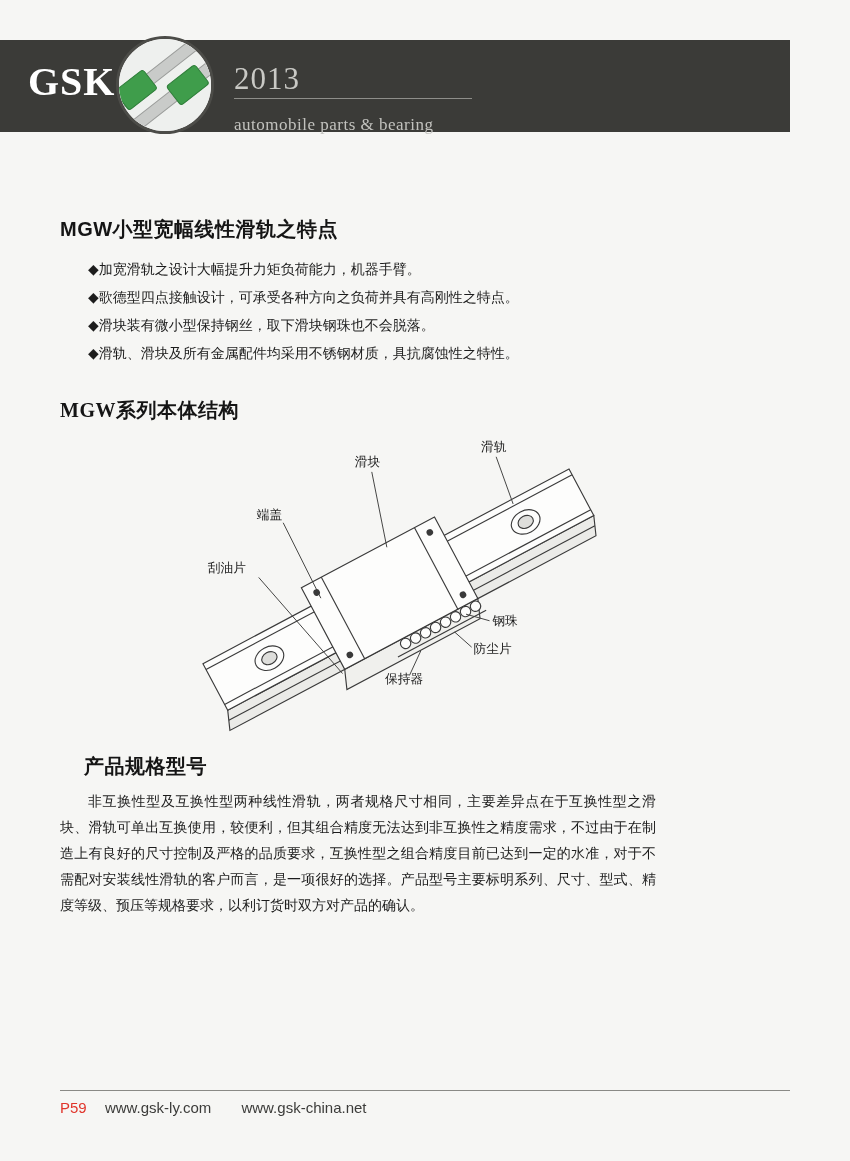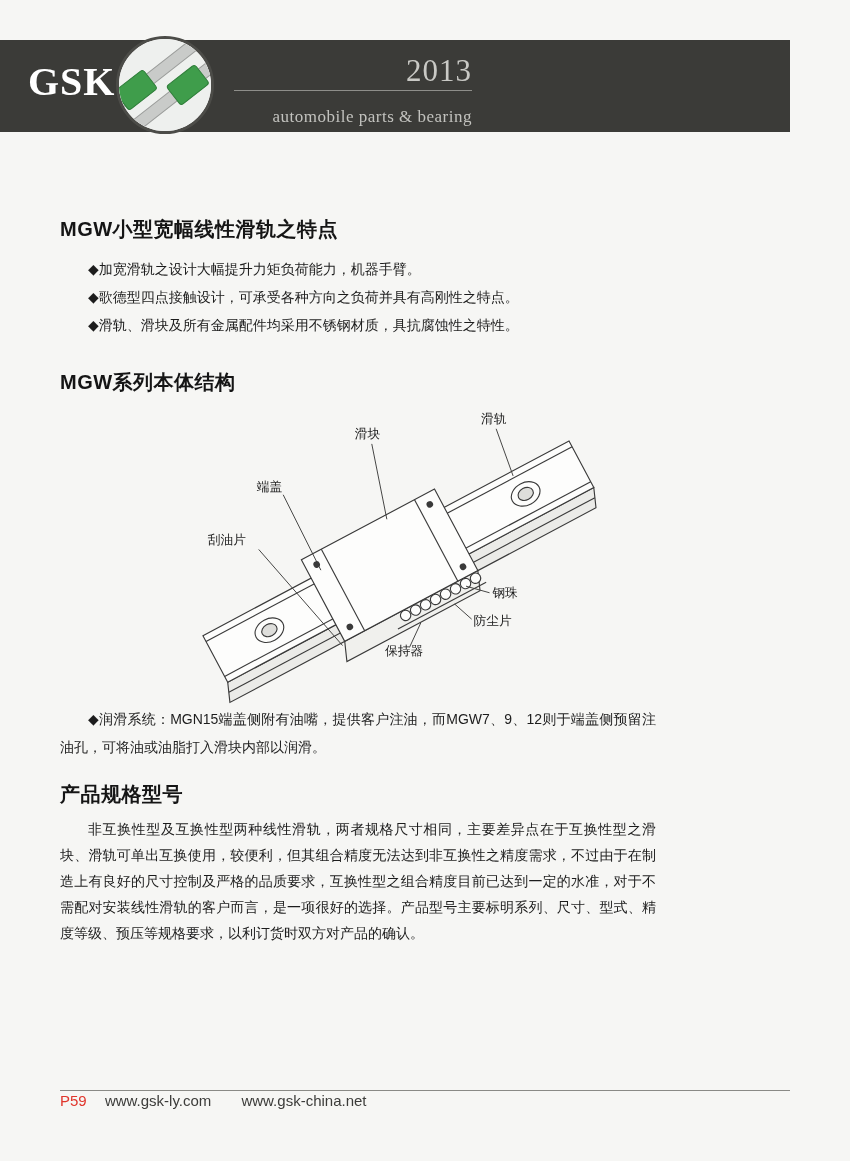--- a/index.html
+++ b/index.html
@@ -16,46 +16,46 @@
     position: absolute; left: 28px; top: 22px; line-height: 1;
     font-family: "Liberation Serif", "DejaVu Serif", serif;
     font-weight: 700; font-size: 40px; color: #ffffff; letter-spacing: 1px;
   }
   .logo sup { font-size: 14px; font-weight: 400; margin-left: 2px; }
   .photo-circle {
     position: absolute; left: 116px; top: -4px; width: 98px; height: 98px;
     border-radius: 50%; border: 3px solid #4c4c48; background: #ffffff; overflow: hidden;
   }
   .photo-circle svg { display: block; width: 100%; height: 100%; }
-  .head-text { position: absolute; left: 234px; top: 14px; text-align: right; }
+  .head-text { position: absolute; left: 234px; top: 22px; }
   .year {
     font-family: "Liberation Serif", "DejaVu Serif", serif;
     font-size: 31px; color: #c9c9c5; letter-spacing: 1px; line-height: 1.1;
   }
   .head-rule { width: 238px; border-top: 1px solid #8e8e8a; margin: 2px 0 3px; }
   .tagline {
     font-family: "Liberation Serif", "DejaVu Serif", serif;
     font-size: 17px; color: #c2c2be; letter-spacing: 0.5px; margin-top: 16px;
   }
   
   .content { position: absolute; top: 132px; left: 0; width: 716px; padding: 0 60px; }
   h2 { margin: 0; font-size: 20px; font-weight: 700; color: #151515; letter-spacing: 0.5px; }
   .t-features { margin-top: 84px; margin-bottom: 12px; }
-  .t-structure { margin-top: 30px; }
+  .t-structure { margin-top: 30px; font-family: Liberation Serif, serif; }
   .t-apply { margin-top: 14px; }
-  .t-spec { margin-top: 20px; }
+  .t-spec { margin-top: 20px; margin-left: 24px; }
   .bullet { margin: 0; font-size: 14px; line-height: 28px; text-indent: 2em; text-align: justify; }
   .para { margin: 8px 0 0; font-size: 14px; line-height: 26px; text-indent: 2em; text-align: justify; }
   .diagram { margin: 12px 0 0 112px; width: 490px; height: 297px; }
   .diagram svg { display: block; }
   .diagram text { font-family: "Liberation Sans", "DejaVu Sans", sans-serif; font-size: 13.5px; fill: #1c1c1c; }
   
   .footer {
     position: absolute; left: 60px; right: 60px; top: 1090px;
-    border-top: 1px solid #8a8a86; padding-top: 1px; font-size: 15px;
+    border-top: 1px solid #8a8a86; padding-top: 8px; font-size: 15px;
   }
   .pageno { color: #e0352b; margin-right: 14px; }
   .url { color: #3c3c3a; margin-right: 26px; }
 </style>
 </head>
 <body>
 
 <div class="page">
 
   <header class="band">
@@ -78,20 +78,21 @@
       <div class="head-rule"></div>
       <div class="tagline">automobile parts &amp; bearing</div>
     </div>
   </header>
 
   <main class="content">
 
     <h2 class="t-features">MGW小型宽幅线性滑轨之特点</h2>
     <p class="bullet">◆加宽滑轨之设计大幅提升力矩负荷能力，机器手臂。</p>
     <p class="bullet">◆歌德型四点接触设计，可承受各种方向之负荷并具有高刚性之特点。</p>
+    <p class="bullet">◆滑块装有微小型保持钢丝，取下滑块钢珠也不会脱落。</p>
     <p class="bullet">◆滑轨、滑块及所有金属配件均采用不锈钢材质，具抗腐蚀性之特性。</p>
 
     <h2 class="t-structure">MGW系列本体结构</h2>
 
     <div class="diagram">
       <svg viewBox="0 0 520 315" width="490" height="297">
 
         <g transform="rotate(-28 250 160)" fill="#fdfdfc" stroke="#3a3a3a" stroke-width="1.2">
           <polygon points="20,186 460,186 452,206 12,206" fill="#ebebe8"></polygon>
           <line x1="16" y1="196" x2="456" y2="196"></line>
@@ -138,21 +139,20 @@
           <text x="194" y="32">滑块</text>
           <text x="90" y="88">端盖</text>
           <text x="38" y="144">刮油片</text>
           <text x="340" y="200">钢珠</text>
           <text x="320" y="230">防尘片</text>
           <text x="226" y="262">保持器</text>
         </g>
       </svg>
     </div>
 
-    <p class="bullet">◆润滑系统：MGN15端盖侧附有油嘴，提供客户注油，而MGW7、9、12则于端盖侧预留注油孔，可将油或油脂打入滑块内部以润滑。</p>
 
 
     <h2 class="t-spec">产品规格型号</h2>
     <p class="para">非互换性型及互换性型两种线性滑轨，两者规格尺寸相同，主要差异点在于互换性型之滑块、滑轨可单出互换使用，较便利，但其组合精度无法达到非互换性之精度需求，不过由于在制造上有良好的尺寸控制及严格的品质要求，互换性型之组合精度目前已达到一定的水准，对于不需配对安装线性滑轨的客户而言，是一项很好的选择。产品型号主要标明系列、尺寸、型式、精度等级、预压等规格要求，以利订货时双方对产品的确认。</p>
 
   </main>
 
   <footer class="footer">
     <span class="pageno">P59</span>
     <span class="url">www.gsk-ly.com</span>

